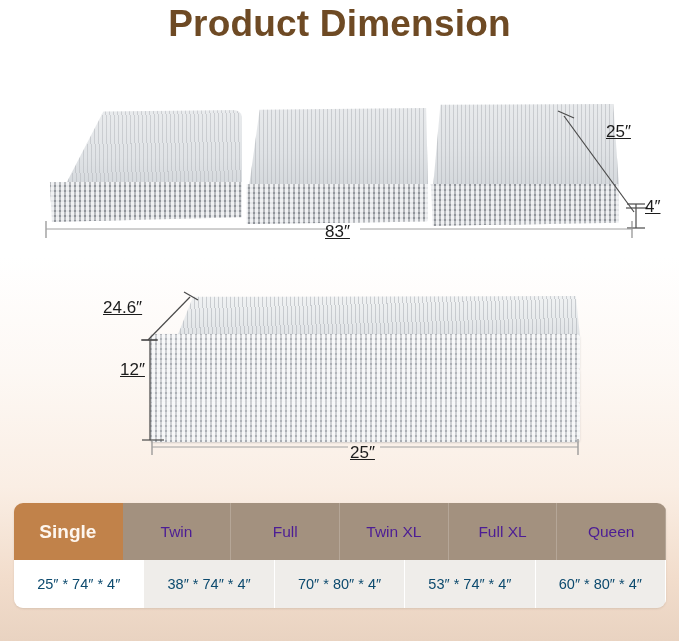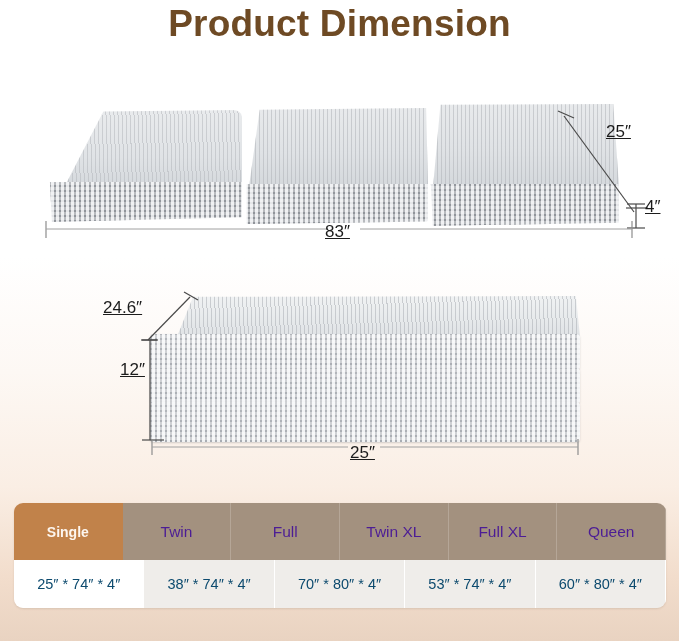--- a/index.html
+++ b/index.html
@@ -216,21 +216,21 @@
     background: #a3917f;
     color: #4c1d95;
     font-size: 15.5px;
     height: 57px;
     border-right: 1px solid #b5a697;
   }
   .tbl-row.head .cell.active {
     background: #c1824a;
     color: #fdf6ef;
     font-weight: bold;
-    font-size: 14px;
+    font-size: 19px;
     border-right: 1px solid #c1824a;
   }
   .tbl-row.body .cell {
     background: #efedea;
     color: #0c4a6e;
     font-size: 14.5px;
     height: 48px;
     border-right: 1px solid #ffffff;
   }
   .tbl-row.body .cell.active {

